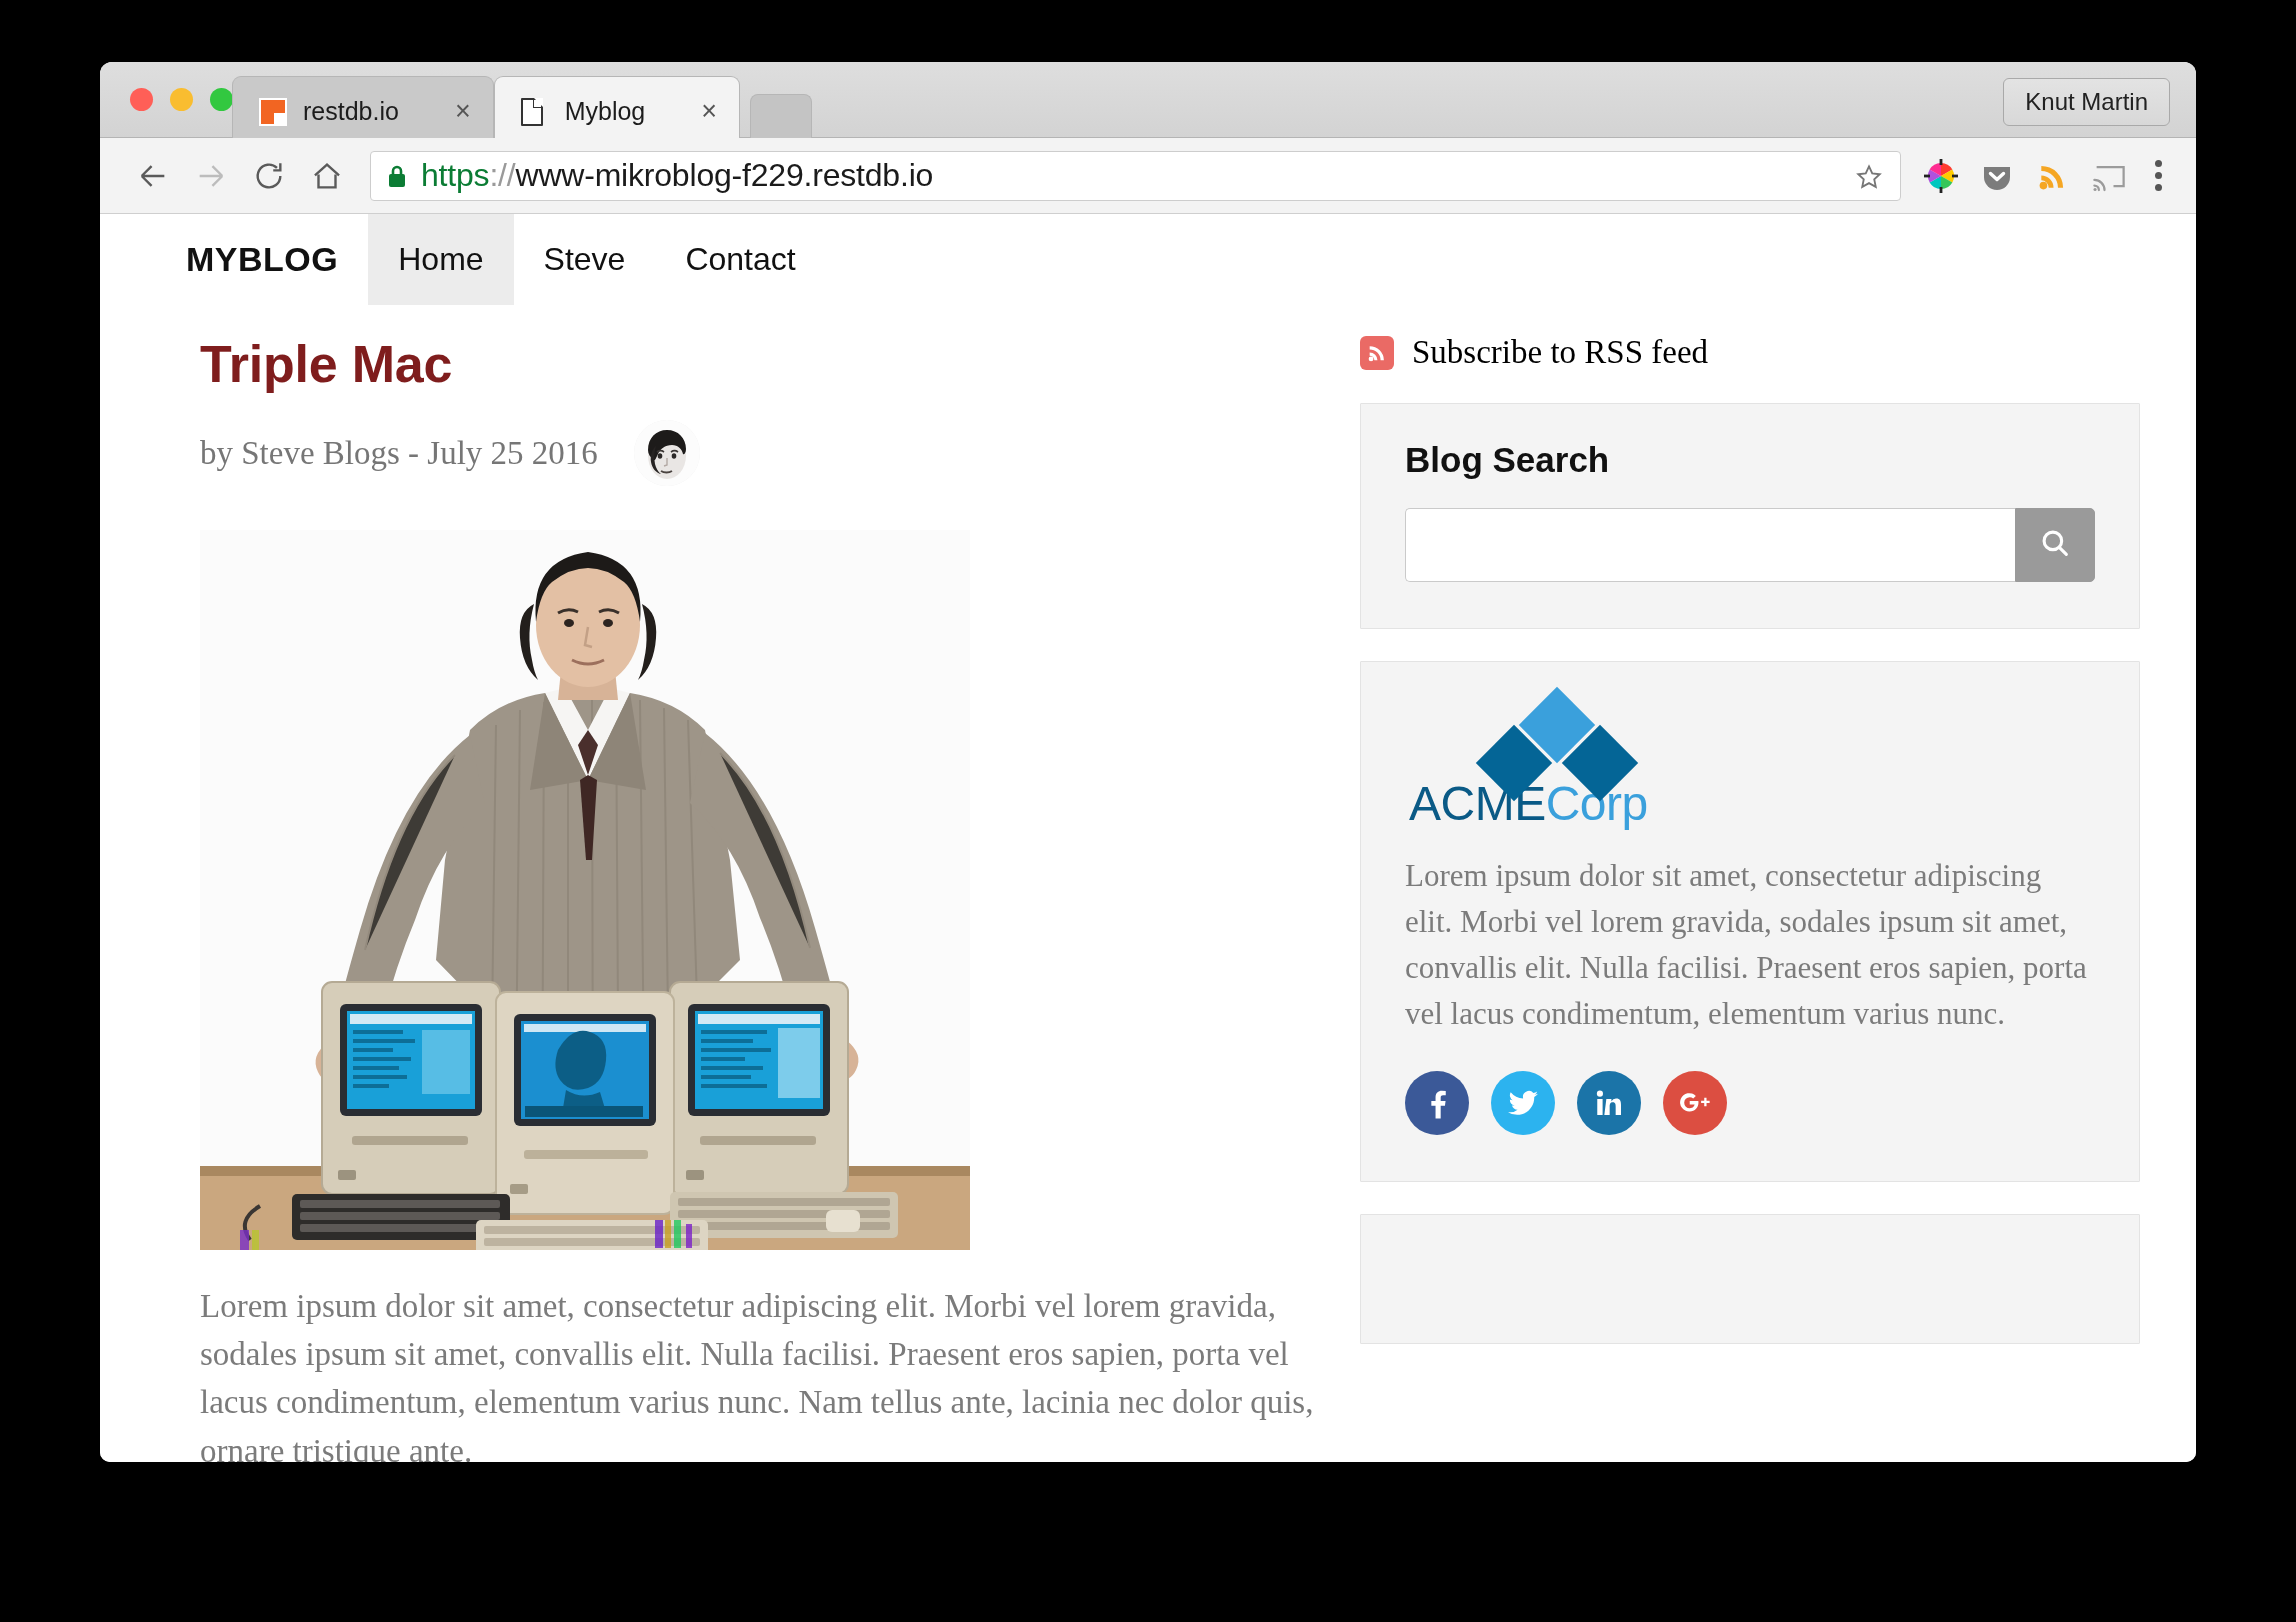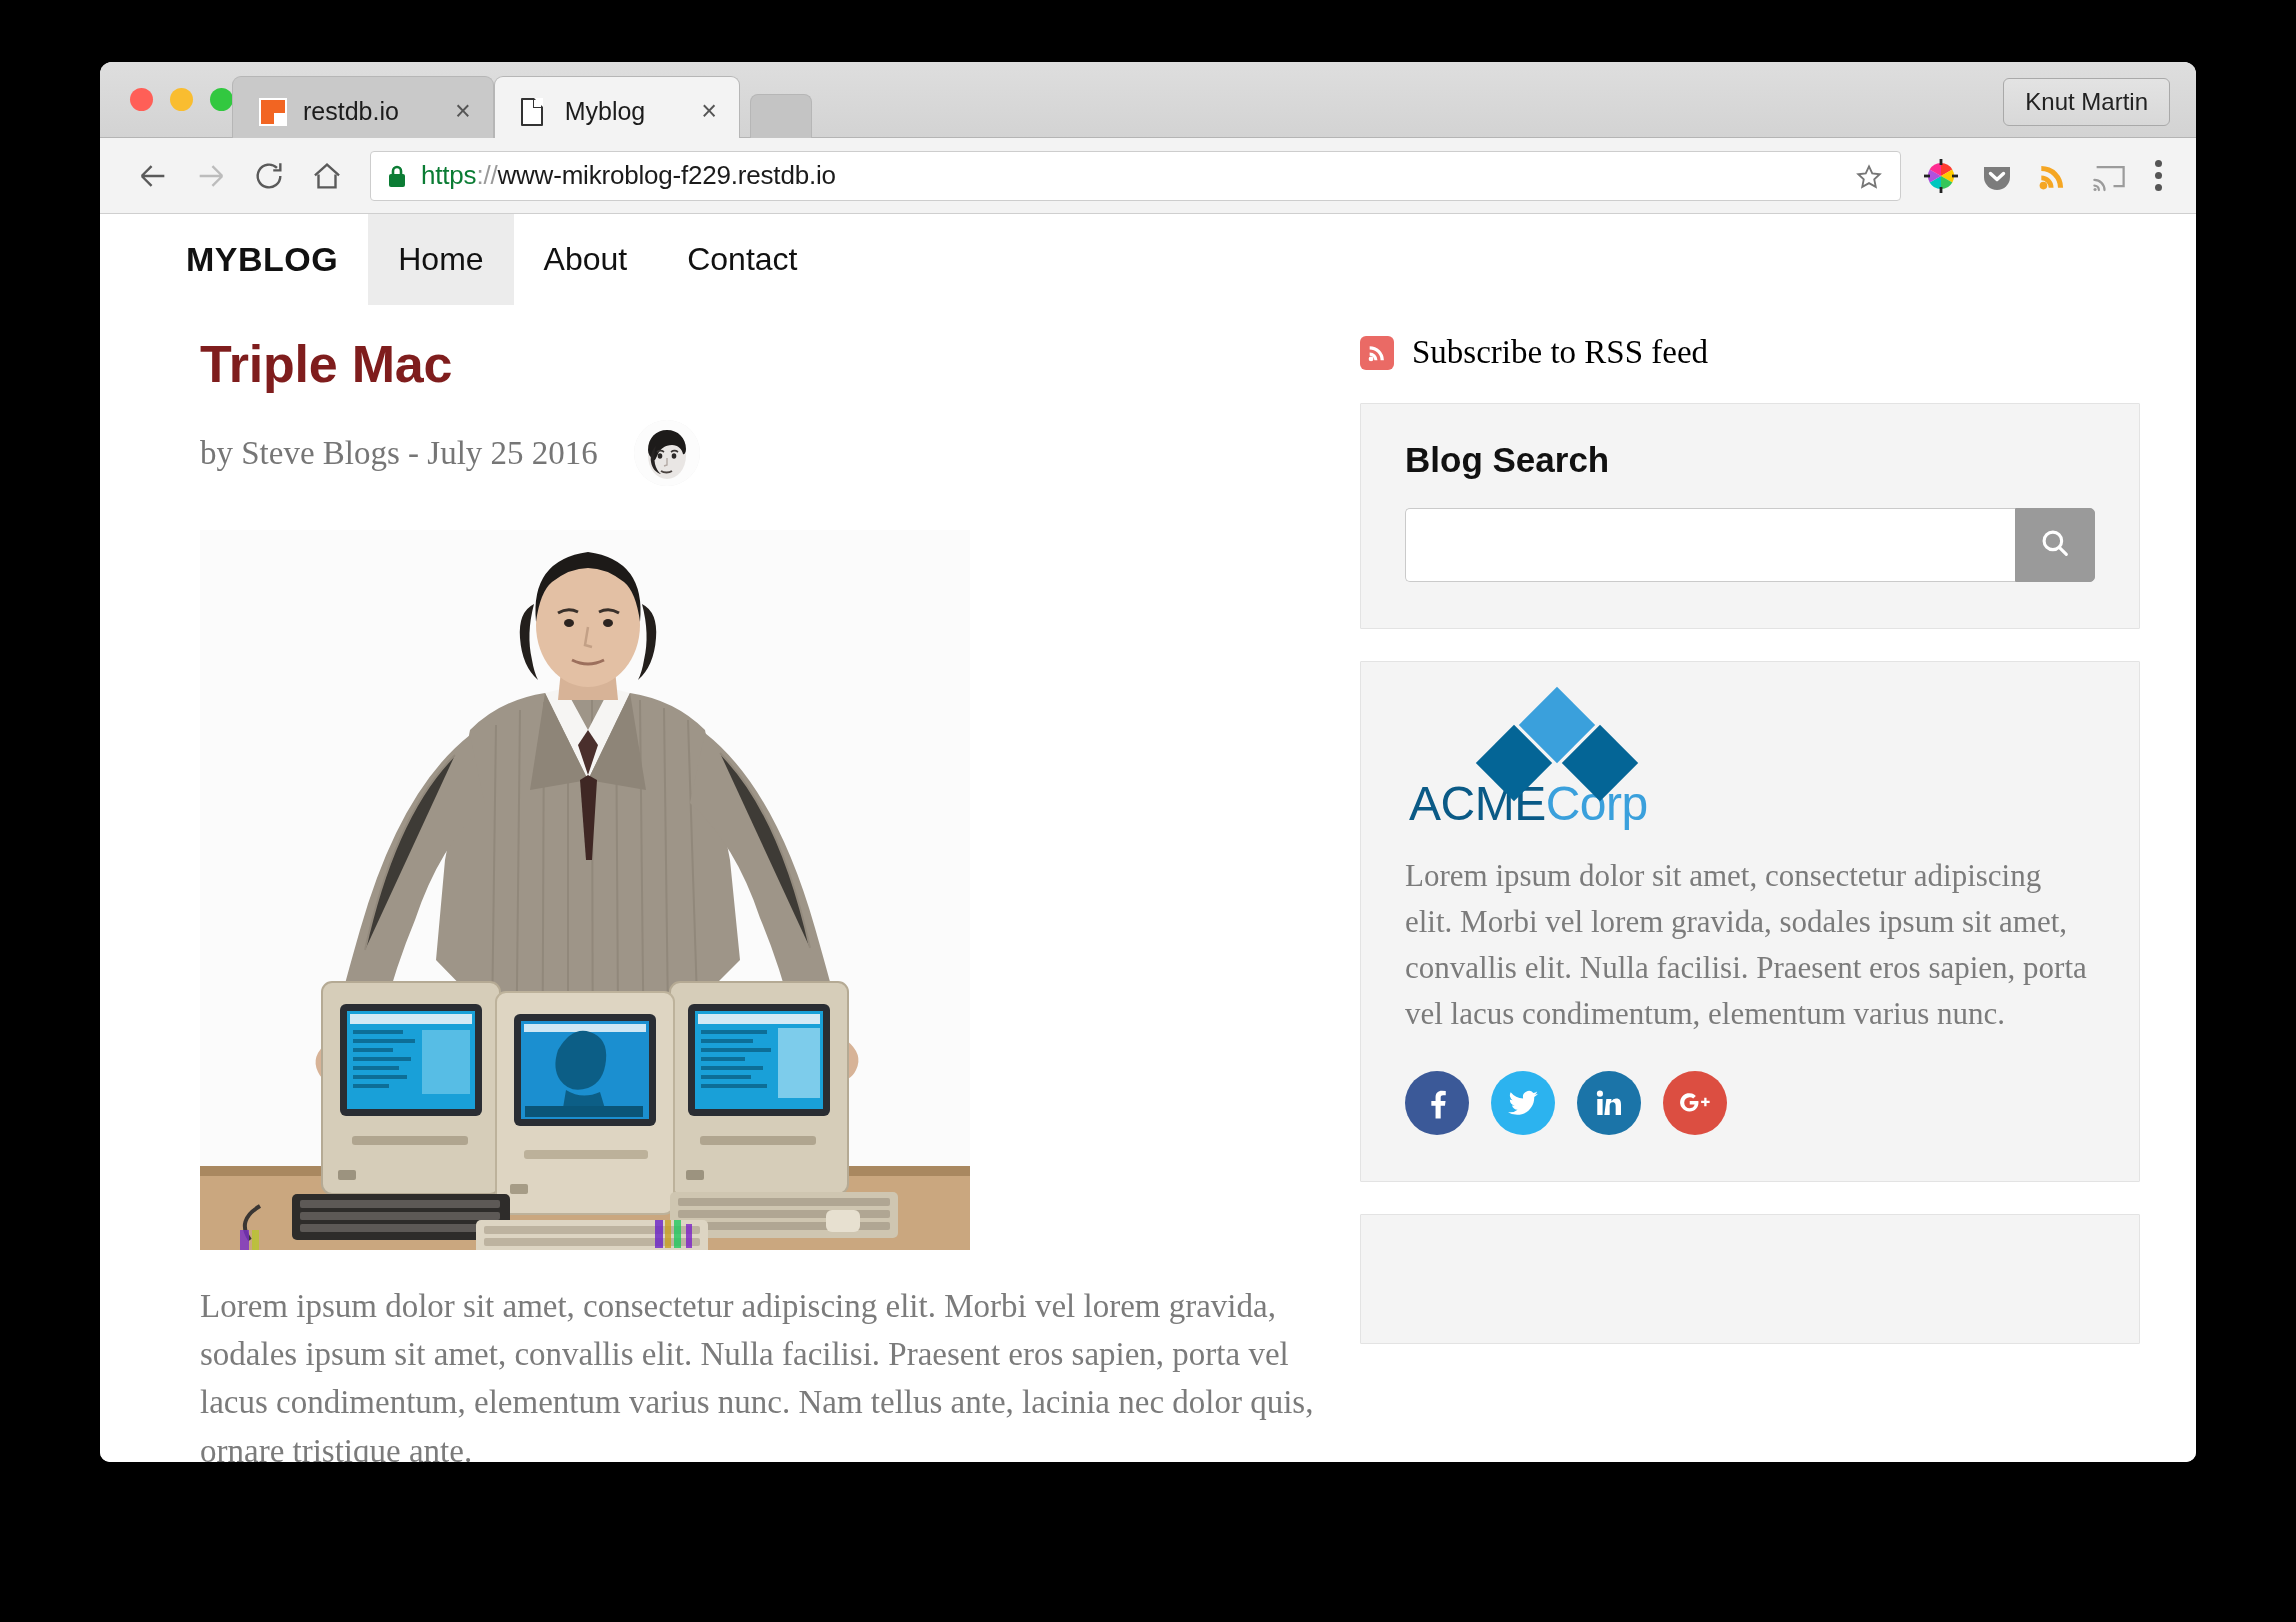--- a/index.html
+++ b/index.html
@@ -104,21 +104,21 @@
     color: #5a5a5a;
   }
   .nav-btn.dim { color: #b9b9b9; }
   .omnibox {
     flex: 1; height: 50px; margin: 0 14px;
     background: #fff; border: 1px solid #cdcdcd; border-radius: 4px;
     display: flex; align-items: center; padding: 0 14px;
     position: relative;
   }
   .lock-icon { margin-right: 12px; display: flex; align-items: center; }
-  .url-text { font-size: 26px; letter-spacing: -0.2px; white-space: nowrap; }
+  .url-text { font-size: 32px; letter-spacing: -0.2px; white-space: nowrap; }
   .url-scheme { color: #0b7c34; }
   .url-sep { color: #9a9a9a; }
   .url-host { color: #1b1b1b; }
   .star-btn {
     position: absolute; right: 10px; top: 4px;
     width: 42px; height: 42px;
     display: flex; align-items: center; justify-content: center;
   }
   .ext-icons { display: flex; align-items: center; gap: 16px; padding-left: 6px; }
   .ext { width: 40px; height: 40px; display: flex; align-items: center; justify-content: center; }
@@ -344,21 +344,21 @@
           <span></span>
       </div>
     </div>
   </div>
 
   <div class="page">
 
     <div class="site-nav">
       <div class="brand">MYBLOG</div>
       <div class="nav-link active">Home</div>
-      <div class="nav-link">About</div>
+      <div class="nav-link">Steve</div>
       <div class="nav-link">Contact</div>
     </div>
 
     <div class="content">
 
       <div class="main-col">
         <div class="post-title">Triple Mac</div>
 
         <div class="byline-row">
           <div class="byline">by Steve Blogs - July 25 2016</div>

